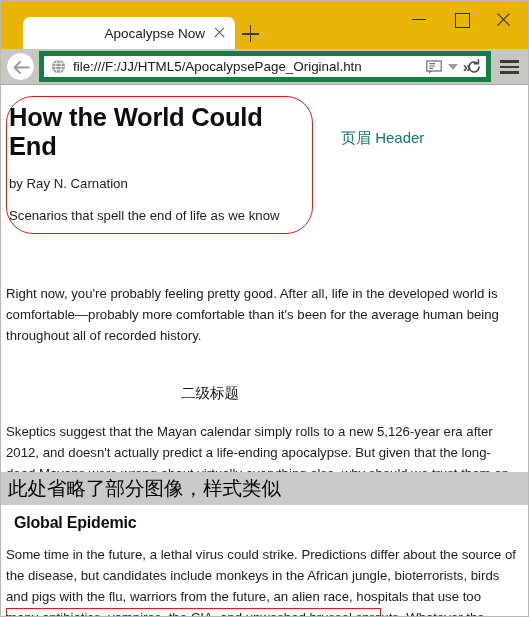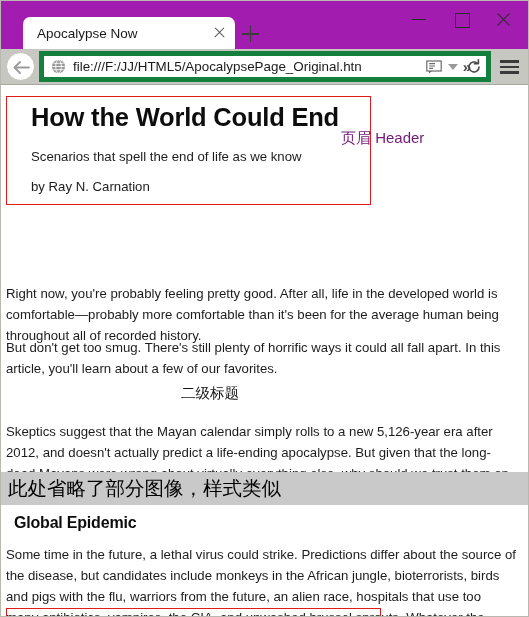--- a/index.html
+++ b/index.html
@@ -17,22 +17,23 @@
     height: 617px;
     background: #ffffff;
     border: 1px solid #b8b8b0;
     overflow: hidden;
   }
 
   
   #titlebar {
     position: relative;
     height: 48px;
-    background: #a21caf;
+    background: #eab308;
     border-bottom: 0;
+    text-align: right;
   }
 
   #tab {
     position: absolute;
     left: 22px;
     top: 16px;
     width: 212px;
     height: 32px;
     background: #ffffff;
     border-radius: 7px 7px 0 0;
@@ -184,22 +185,23 @@
     height: 532px;
     background: #ffffff;
     overflow: hidden;
   }
 
   .redbox { border: 1.3px solid #e01b1b; }
 
   #page-header {
     position: absolute;
     left: 5px; top: 11px;
-    width: 365px;
-    padding: 6px 8px 10px 24px;
+    width: 307px;
+    padding: 6px 8px 10px 2px;
+    border-radius: 27px;
   }
   #doc-title {
     margin: 0 0 0 0;
     font-size: 25.5px;
     font-weight: bold;
     color: #0d0d0d;
     letter-spacing: -0.2px;
   }
   #doc-subtitle {
     margin: 17px 0 0 0;
@@ -209,21 +211,21 @@
   #doc-byline {
     margin: 15px 0 0 0;
     font-size: 13.2px;
     color: #1c1c1c;
   }
 
   #header-annot {
     position: absolute;
     left: 340px; top: 44px;
     font-size: 15px;
-    color: #701a75;
+    color: #0f766e;
     white-space: nowrap;
   }
 
   .para {
     position: absolute;
     left: 5px;
     width: 510px;
     font-size: 13.2px;
     line-height: 21px;
     color: #1c1c1c;
@@ -349,27 +351,26 @@
       <i></i>
         <i></i>
         <i></i>
     </div>
   </div>
 
   <div id="viewport">
 
     <div id="page-header" class="redbox">
       <h1 id="doc-title">How the World Could End</h1>
+      <p id="doc-byline">by Ray N. Carnation</p>
       <p id="doc-subtitle">Scenarios that spell the end of life as we know</p>
-      <p id="doc-byline">by Ray N. Carnation</p>
     </div>
     <div id="header-annot">页眉 Header</div>
 
     <p class="para" id="para-1">Right now, you're probably feeling pretty good. After all, life in the developed world is comfortable—probably more comfortable than it's been for the average human being throughout all of recorded history.</p>
-    <p class="para" id="para-2">But don't get too smug. There's still plenty of horrific ways it could all fall apart. In this article, you'll learn about a few of our favorites.</p>
 
     <div id="sec1-annot">二级标题</div>
     <p class="para" id="para-3">Skeptics suggest that the Mayan calendar simply rolls to a new 5,126-year era after 2012, and doesn't actually predict a life-ending apocalypse. But given that the long-dead Mayans were wrong about virtually everything else, why should we trust them on this?</p>
 
     <div id="omit-band">
       <span id="omit-text">此处省略了部分图像，样式类似</span>
     </div>
 
     <h2 id="sec2-head">Global Epidemic</h2>
     <p class="para" id="para-4">Some time in the future, a lethal virus could strike. Predictions differ about the source of the disease, but candidates include monkeys in the African jungle, bioterrorists, birds and pigs with the flu, warriors from the future, an alien race, hospitals that use too many antibiotics, vampires, the CIA, and unwashed brussel sprouts. Whatever the source, it's clearly bad news.</p>

